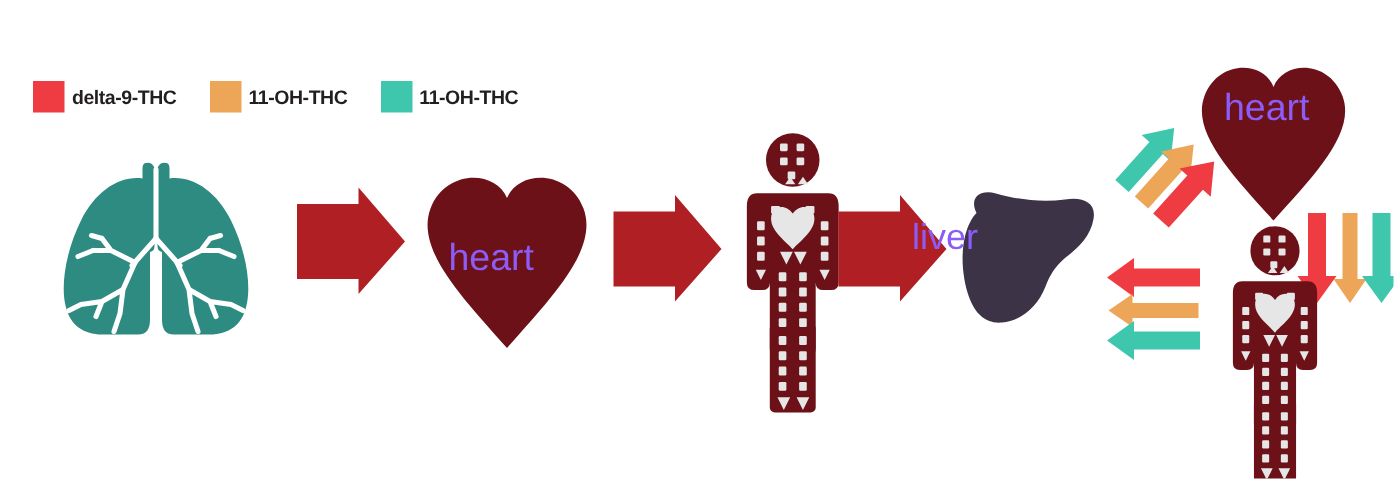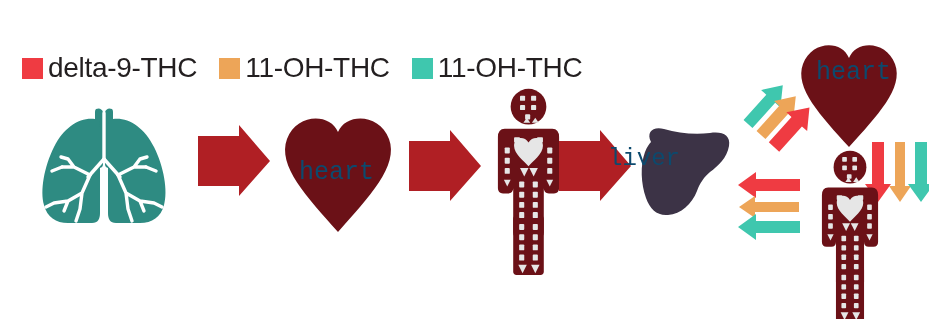--- a/index.html
+++ b/index.html
@@ -35,37 +35,37 @@
     display: flex;
     align-items: center;
     margin-right: 22px;
   }
   .legend-swatch {
     width: 21px;
     height: 21px;
     display: block;
   }
   .legend-label {
-    font-size: 28px;
+    font-size: 13px;
     color: #231f20;
     margin-left: 5px;
     letter-spacing: -0.3px;
     white-space: nowrap;
     line-height: 1;
+    font-weight: bold;
   }
 
   
   .organ-text {
     position: absolute;
-    color: #0c4a6e;
+    color: #8b5cf6;
     font-size: 25px;
     line-height: 1;
     white-space: nowrap;
     pointer-events: none;
-    font-family: Liberation Mono, monospace;
   }
   #heart-center-text { left: 299px; top: 160px; }
   #liver-text       { left: 608px; top: 147px; font-size: 24px; }
   #heart-right-text { left: 816px; top: 60px; }
 
   svg { display: block; }
 </style>
 </head>
 <body>
 

